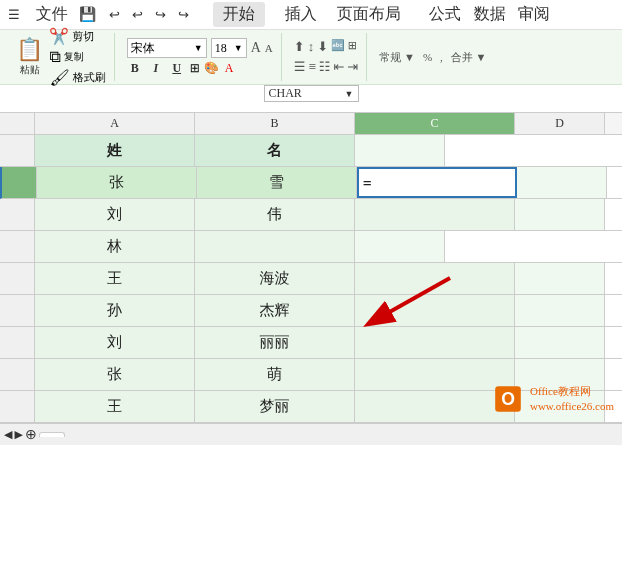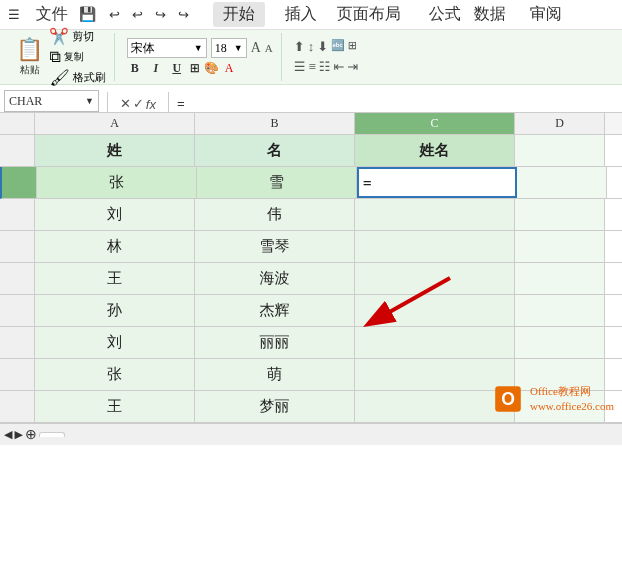--- a/index.html
+++ b/index.html
@@ -135,25 +135,26 @@
     .align-btn {
       font-size: 13px;
       cursor: pointer;
       color: #555;
     }
 
     
     .formula-bar {
       height: 28px;
       display: flex;
-      align-items: flex-end;
+      align-items: center;
       border-bottom: 1px solid #ccc;
       background: #fff;
       padding: 0 4px;
       gap: 4px;
+      flex-direction: column;
     }
     .name-box {
       width: 95px;
       height: 22px;
       border: 1px solid #bbb;
       display: flex;
       align-items: center;
       padding: 0 4px;
       font-size: 12px;
       color: #333;
@@ -324,21 +325,21 @@
     <span style="font-size:13px;">↩</span>
     <span style="font-size:13px;">↩</span>
     <span style="font-size:13px; display:inline-block; transform:scaleX(-1);">↩</span>
     <span style="font-size:13px; display:inline-block; transform:scaleX(-1);">↩</span>
     <span style="flex:1;"></span>
     <span class="title-bar-btn">开始</span>
     <span style="margin-left:8px;">插入</span>
     <span style="margin-left:8px;">页面布局</span>
     <span style="margin-left:16px;">公式</span>
     <span style="margin-left:1px;">数据</span>
-    <span style="margin-left:12px;">审阅</span>
+    <span style="margin-left:0;">审阅</span>
   </div>
 </div>
 
 <div class="ribbon-top">
 
   <div class="ribbon-group">
     <div class="paste-area">
       <span class="paste-icon-big">📋</span>
       <span class="paste-label">粘贴</span>
     </div>
@@ -395,20 +396,26 @@
       <div class="align-row">
         <span class="align-btn">☰</span>
         <span class="align-btn">≡</span>
         <span class="align-btn">☷</span>
         <span class="align-btn">⇤</span>
         <span class="align-btn">⇥</span>
       </div>
     </div>
   </div>
 
+  <div style="display:flex;align-items:center;gap:8px;padding:0 8px;font-size:11px;color:#555;">
+    <span>常规 ▼</span>
+    <span>%</span>
+    <span>,</span>
+    <span>合并 ▼</span>
+  </div>
 </div>
 
 <div class="formula-bar">
   <div class="name-box">
     <span>CHAR</span>
     <span style="margin-left:auto;font-size:9px;">▼</span>
   </div>
   <div class="formula-separator"></div>
   <div class="formula-icons">
     <span class="formula-icon">✕</span>
@@ -426,21 +433,20 @@
     <div class="col-header col-a">A</div>
     <div class="col-header col-b">B</div>
     <div class="col-header col-c active" style="background:#7db87d;color:#fff;">C</div>
     <div class="col-header col-d">D</div>
   </div>
 
   <div class="grid-row">
     <div class="row-num"></div>
     <div class="cell col-a header-cell">姓</div>
     <div class="cell col-b header-cell">名</div>
-    <div class="cell col-c header-cell" style="background:#c8e6c8;">姓名</div>
     <div class="cell col-d"></div>
   </div>
 
   <div class="grid-row" style="border-left:2px solid #2e75b6;">
     <div class="row-num active-row"></div>
     <div class="cell col-a" style="background:#d0edcf;">张</div>
     <div class="cell col-b" style="background:#d0edcf;">雪</div>
     <div class="cell col-c active-cell formula-cell" style="justify-content:flex-start;padding-left:4px;">=</div>
     <div class="cell col-d"></div>
   </div>
@@ -449,21 +455,20 @@
     <div class="row-num"></div>
     <div class="cell col-a">刘</div>
     <div class="cell col-b">伟</div>
     <div class="cell col-c"></div>
     <div class="cell col-d"></div>
   </div>
 
   <div class="grid-row">
     <div class="row-num"></div>
     <div class="cell col-a">林</div>
-    <div class="cell col-b">雪琴</div>
     <div class="cell col-c"></div>
     <div class="cell col-d"></div>
   </div>
 
   <div class="grid-row">
     <div class="row-num"></div>
     <div class="cell col-a">王</div>
     <div class="cell col-b">海波</div>
     <div class="cell col-c"></div>
     <div class="cell col-d"></div>

